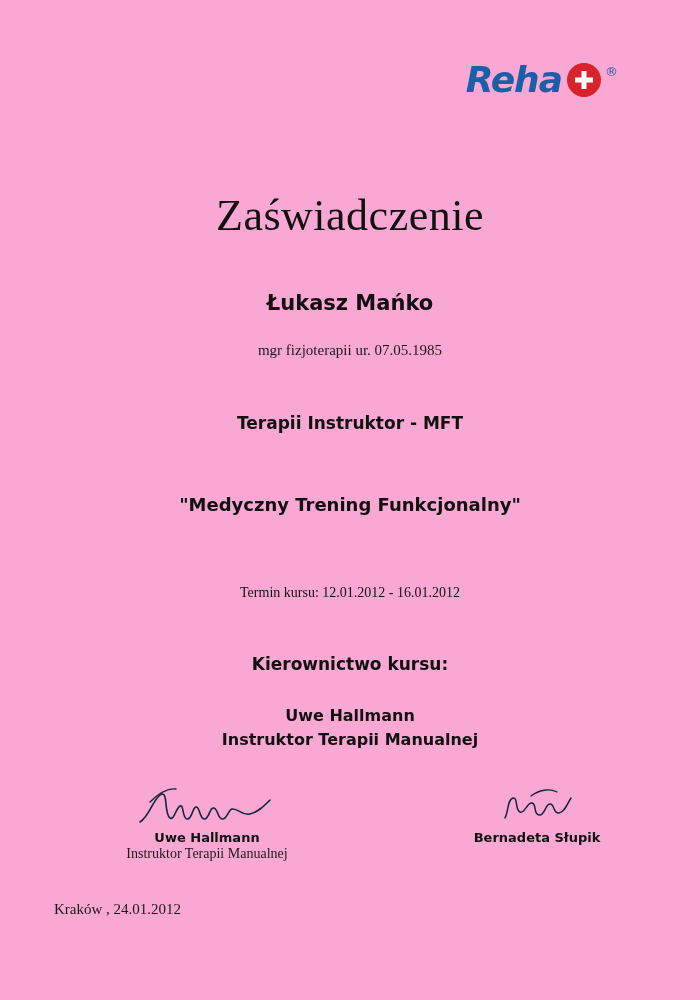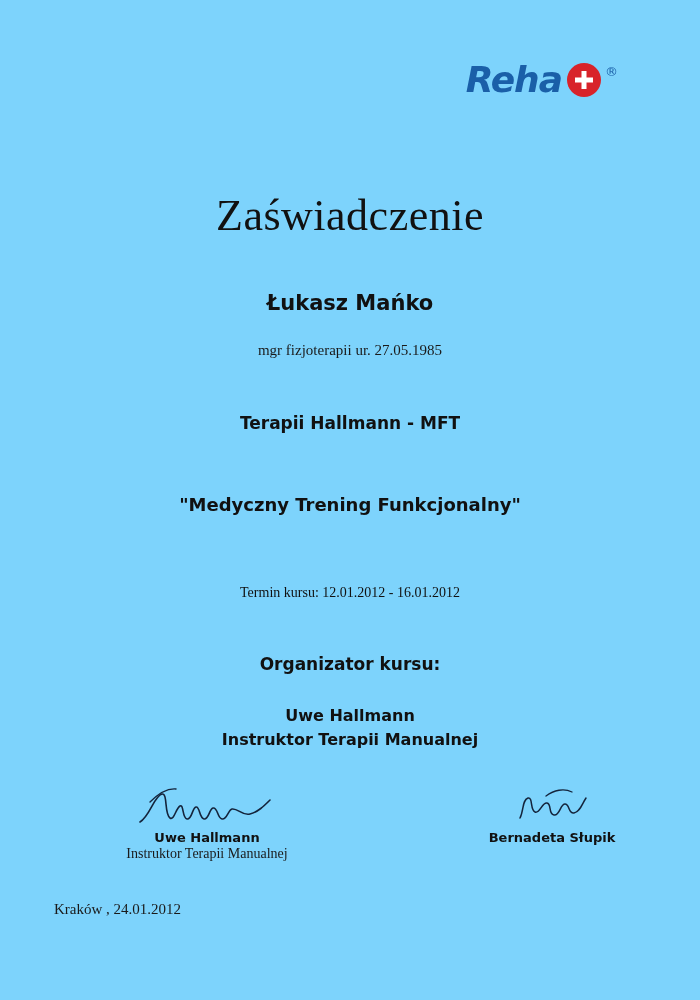--- a/index.html
+++ b/index.html
@@ -12,21 +12,21 @@
     height: 1000px;
     position: relative;
     font-family: "Liberation Serif", serif;
     color: #1a1a1a;
     overflow: hidden;
   }
 
   .page {
     position: absolute;
     inset: 0;
-    background: #7dd3fc;
+    background: #f9a8d4;
   }
 
   
   .logo {
     position: absolute;
     top: 62px;
     right: 82px;
     display: flex;
     align-items: center;
     gap: 2px;
@@ -149,21 +149,21 @@
     line-height: 24px;
     color: #111111;
   }
 
   
   .sig-block {
     position: absolute;
     text-align: center;
   }
   .sig-left  { left: 62px;  width: 290px; top: 786px; }
-  .sig-right { left: 412px; width: 280px; top: 786px; }
+  .sig-right { left: 397px; width: 280px; top: 786px; }
 
   .sig-mark {
     height: 42px;
     position: relative;
   }
   .sig-mark svg {
     display: block;
     margin: 0 auto;
   }
   .sig-name {
@@ -197,31 +197,31 @@
 
   <div class="logo">
     <span class="logo-text">Reha</span>
     <span class="logo-cross"></span>
     <span class="logo-reg">®</span>
   </div>
 
   <div class="center recipient-name">Łukasz Mańko</div>
 
   <div class="center doc-title">Zaświadczenie</div>
-  <div class="center recipient-sub">mgr fizjoterapii ur. 27.05.1985</div>
+  <div class="center recipient-sub">mgr fizjoterapii ur. 07.05.1985</div>
 
   <div class="center participation">
-    <div>Terapii Hallmann - MFT</div>
+    <div>Terapii Instruktor - MFT</div>
   </div>
 
   <div class="center course-quote">"Medyczny Trening Funkcjonalny"</div>
 
   <div class="center term">Termin kursu:  12.01.2012 - 16.01.2012</div>
 
-  <div class="center leadership-heading">Organizator kursu:</div>
+  <div class="center leadership-heading">Kierownictwo kursu:</div>
   <div class="center leadership-person">
     <div>Uwe Hallmann</div>
     <div>Instruktor Terapii Manualnej</div>
   </div>
 
   <div class="sig-block sig-left">
     <div class="sig-mark">
       <svg width="150" height="42" viewBox="0 0 150 42" fill="none" xmlns="http://www.w3.org/2000/svg">
         <path d="M8 36 C18 30 22 10 30 8 C36 7 32 28 38 32 C42 35 44 22 48 20 C52 18 50 32 55 33 C60 34 60 22 64 21 C68 20 67 32 72 33 C77 34 77 23 81 22 C86 21 85 32 90 33 C95 34 96 24 100 23 C106 22 110 30 118 28 C126 26 132 20 138 14" stroke="#14243c" stroke-width="1.6" stroke-linecap="round" stroke-linejoin="round"></path>
         <path d="M18 16 C26 8 34 2 44 3" stroke="#14243c" stroke-width="1.4" stroke-linecap="round"></path>

